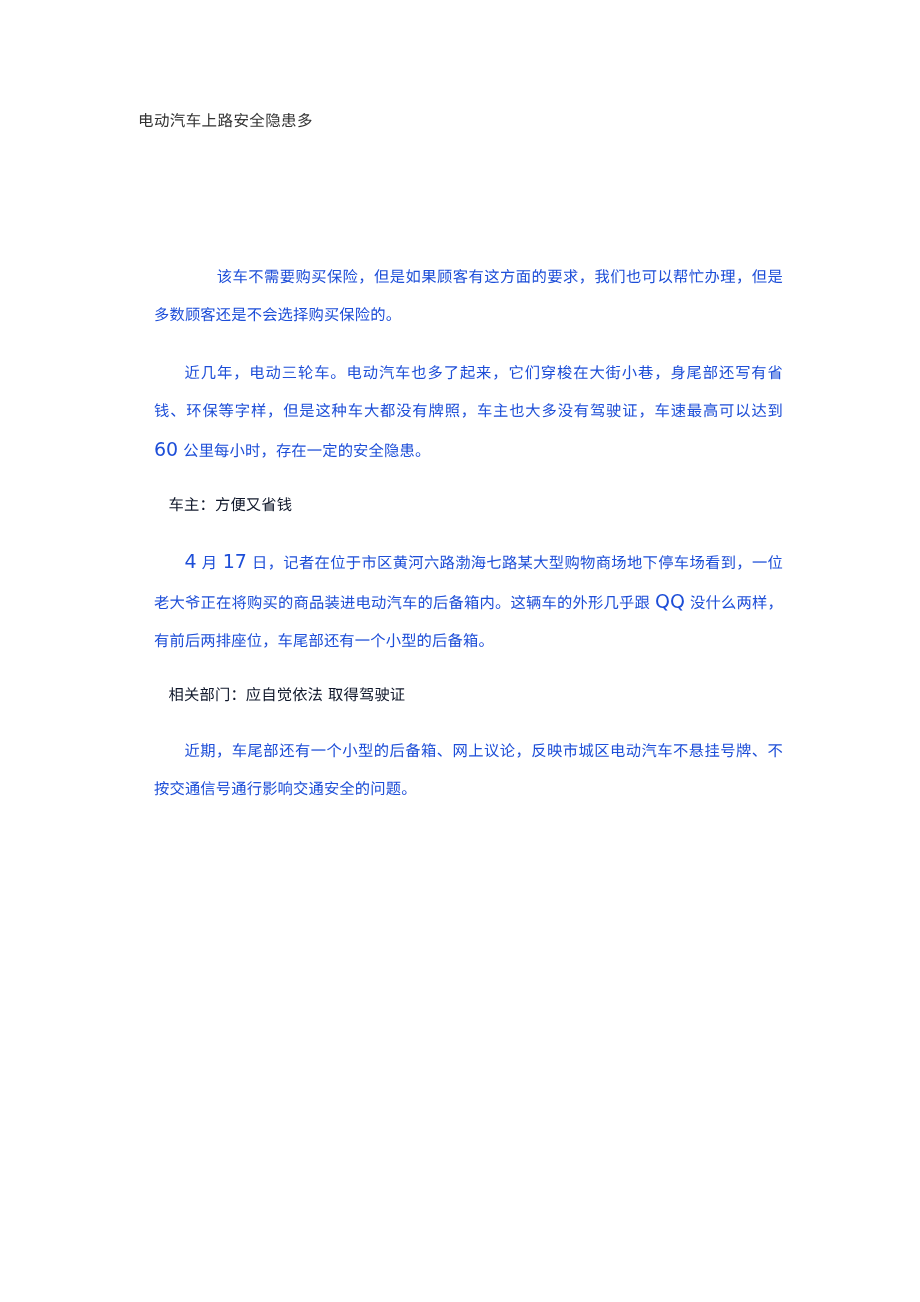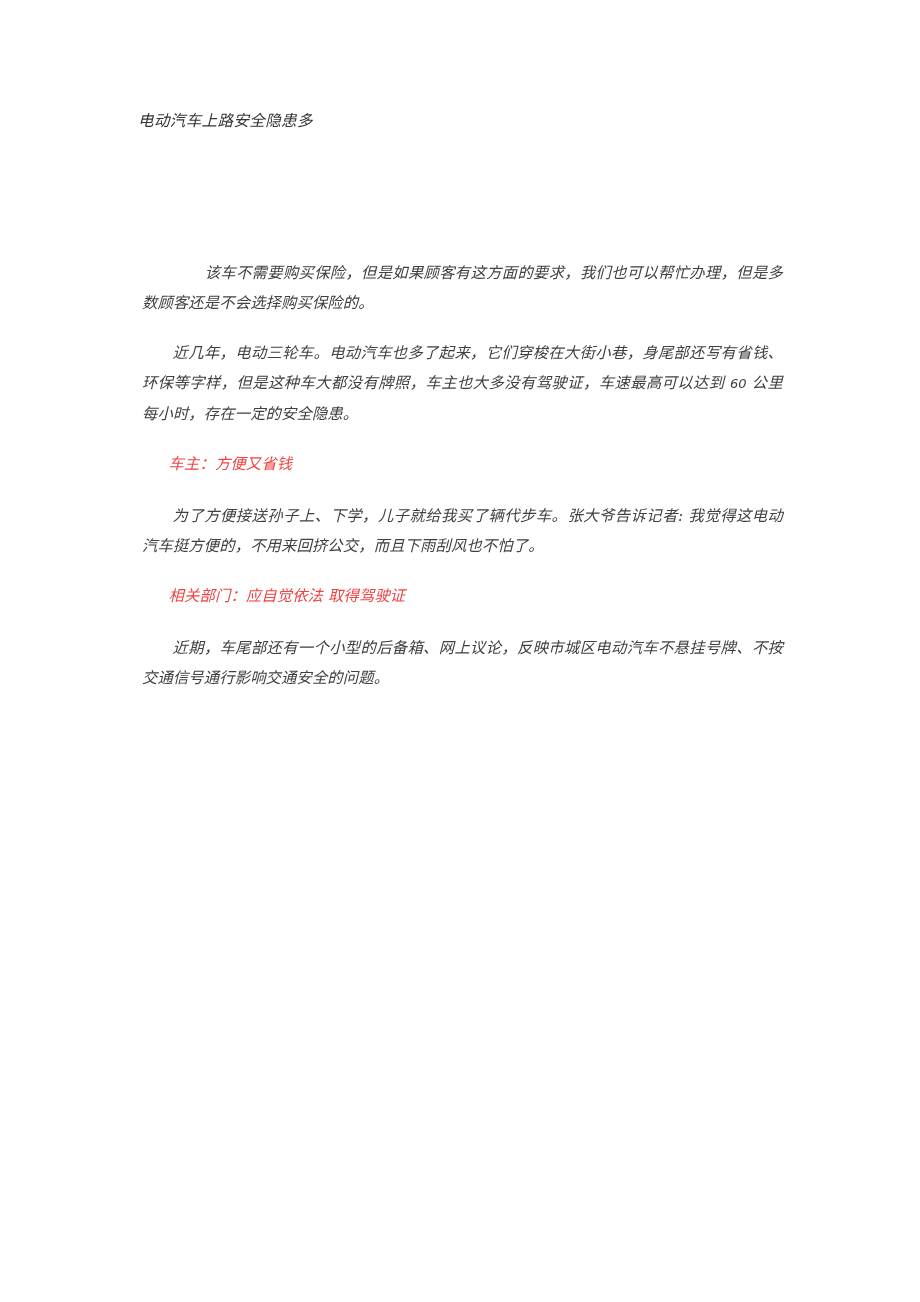--- a/index.html
+++ b/index.html
@@ -16,21 +16,20 @@
     color: #1a1a1a;
     -webkit-font-smoothing: antialiased;
   }
 
   .page {
     position: relative;
     width: 920px;
     height: 1302px;
     background: #ffffff;
     box-sizing: border-box;
-    font-style: italic;
   }
 
   
   .content {
     position: absolute;
     left: 138px;
     top: 110px;
     width: 645px;
   }
 
@@ -44,64 +43,64 @@
     font-weight: normal;
     white-space: pre;
   }
 
   
   .title-gap {
     height: 126px;
   }
 
   p.para {
-    margin: 0 0 20px 4px;
+    margin: 0 0 20px 16px;
     font-size: 15.3px;
-    line-height: 30px;
+    line-height: 38px;
     text-align: justify;
     text-justify: inter-ideograph;
     letter-spacing: 0.15px;
-    color: #404040;
+    color: #1d4ed8;
     text-indent: 2em;
   }
 
   p.para.wide-indent {
     text-indent: 4.1em;
   }
 
   p.heading {
     margin: 0 0 22px 0;
     font-size: 15.3px;
     line-height: 30px;
     letter-spacing: 0.15px;
-    color: #ef4444;
+    color: #0f172a;
     text-indent: 2em;
     text-align: left;
   }
 
   
   .latin {
     font-family: "DejaVu Sans", "Liberation Sans", sans-serif;
-    font-size: 13px;
+    font-size: 19px;
     letter-spacing: 0;
   }
 </style>
 </head>
 <body>
 
 <div class="page">
   <div class="content">
 
     <h1 class="doc-title">电动汽车上路安全隐患多</h1>
 
     <div class="title-gap"></div>
 
     <div id="body-blocks">
         <p class="para wide-indent">该车不需要购买保险，但是如果顾客有这方面的要求，我们也可以帮忙办理，但是多数顾客还是不会选择购买保险的。</p>
         <p class="para">近几年，电动三轮车。电动汽车也多了起来，它们穿梭在大街小巷，身尾部还写有省钱、环保等字样，但是这种车大都没有牌照，车主也大多没有驾驶证，车速最高可以达到 <span class="latin">60</span> 公里每小时，存在一定的安全隐患。</p>
         <p class="heading">车主：方便又省钱</p>
-        <p class="para">为了方便接送孙子上、下学，儿子就给我买了辆代步车。张大爷告诉记者: 我觉得这电动汽车挺方便的，不用来回挤公交，而且下雨刮风也不怕了。</p>
+        <p class="para"><span class="latin">4</span> 月 <span class="latin">17</span> 日，记者在位于市区黄河六路渤海七路某大型购物商场地下停车场看到，一位老大爷正在将购买的商品装进电动汽车的后备箱内。这辆车的外形几乎跟 <span class="latin">QQ</span> 没什么两样，有前后两排座位，车尾部还有一个小型的后备箱。</p>
         <p class="heading">相关部门：应自觉依法 取得驾驶证</p>
         <p class="para">近期，车尾部还有一个小型的后备箱、网上议论，反映市城区电动汽车不悬挂号牌、不按交通信号通行影响交通安全的问题。</p>
       </div>
 
   </div>
 </div>
 
 </body></html>

